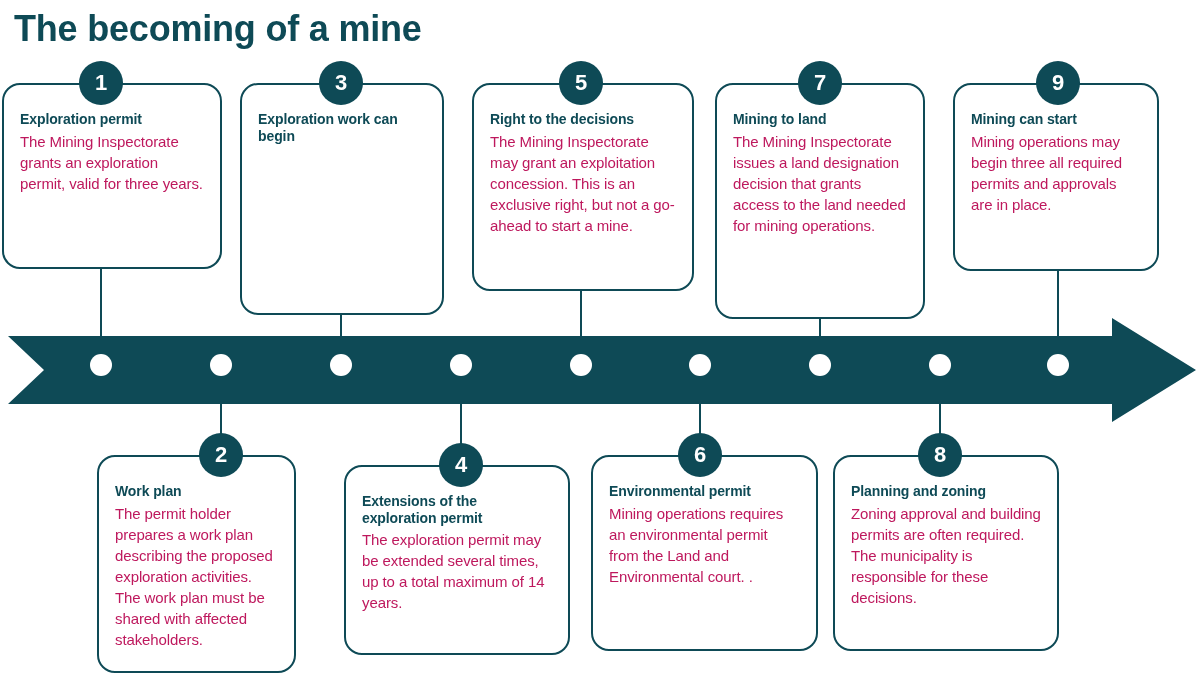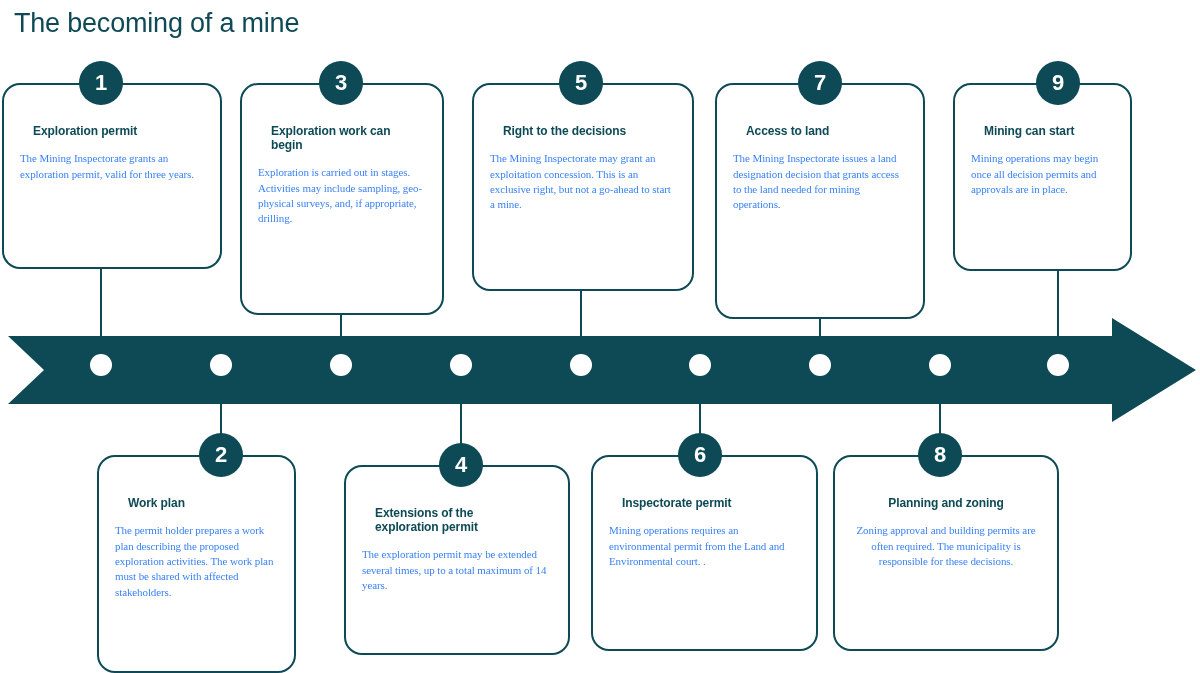--- a/index.html
+++ b/index.html
@@ -21,22 +21,22 @@
     width: 1200px;
     height: 673px;
     background: #ffffff;
   }
 
   
   #page-title {
     position: absolute;
     left: 14px;
     top: 8px;
-    font-size: 27px;
-    font-weight: normal;
+    font-size: 36px;
+    font-weight: bold;
     color: #0E4A56;
     letter-spacing: -0.2px;
     white-space: nowrap;
   }
 
   
   #timeline-arrow {
     position: absolute;
     left: 0;
     top: 318px;
@@ -70,33 +70,32 @@
     position: absolute;
     box-sizing: border-box;
     border: 2px solid #0E4A56;
     border-radius: 18px;
     background: #ffffff;
     z-index: 2;
     padding: 0 16px;
   }
   .card-title {
     color: #0E4A56;
-    font-size: 12px;
+    font-size: 14px;
     font-weight: bold;
     line-height: 1.18;
-    margin: 13px;
+    margin: 0;
     letter-spacing: -0.1px;
   }
   .card-body {
-    color: #3b82f6;
-    font-size: 11px;
+    color: #be185d;
+    font-size: 15px;
     line-height: 1.40;
     margin: 3px 0 0 0;
     letter-spacing: -0.1px;
-    font-family: Liberation Serif, serif;
   }
 
   
   .card.top  { padding-top: 26px; }
   .card.bottom { padding-top: 26px; }
 
   
   .badge {
     position: absolute;
     width: 44px;
@@ -146,54 +145,53 @@
   <div class="timeline-dot" style="left:940px;"></div>
   <div class="timeline-dot" style="left:1058px;"></div>
 
   <div class="card top" style="left:2px; top:83px; width:220px; height:186px;">
     <div class="card-title">Exploration permit</div>
     <div class="card-body">The Mining Inspectorate grants an exploration permit, valid for three years.</div>
   </div>
 
   <div class="card top" style="left:240px; top:83px; width:204px; height:232px;">
     <div class="card-title">Exploration work can begin</div>
-    <div class="card-body">Exploration is carried out in stages. Activities may include sampling, geo-physical surveys, and, if appropriate, drilling.</div>
   </div>
 
   <div class="card top" style="left:472px; top:83px; width:222px; height:208px;">
     <div class="card-title">Right to the decisions</div>
     <div class="card-body">The Mining Inspectorate may grant an exploitation concession. This is an exclusive right, but not a go-ahead to start a mine.</div>
   </div>
 
   <div class="card top" style="left:715px; top:83px; width:210px; height:236px;">
-    <div class="card-title">Access to land</div>
+    <div class="card-title">Mining to land</div>
     <div class="card-body">The Mining Inspectorate issues a land designation decision that grants access to the land needed for mining operations.</div>
   </div>
 
-  <div class="card top" style="left:953px; top:83px; width:179px; height:188px;">
+  <div class="card top" style="left:953px; top:83px; width:206px; height:188px;">
     <div class="card-title">Mining can start</div>
-    <div class="card-body">Mining operations may begin once all decision permits and approvals are in place.</div>
+    <div class="card-body">Mining operations may begin three all required permits and approvals are in place.</div>
   </div>
 
   <div class="card bottom" style="left:97px; top:455px; width:199px; height:218px;">
     <div class="card-title">Work plan</div>
     <div class="card-body">The permit holder prepares a work plan describing the proposed exploration activities. The work plan must be shared with affected stakeholders.</div>
   </div>
 
   <div class="card bottom" style="left:344px; top:465px; width:226px; height:190px;">
     <div class="card-title">Extensions of the exploration permit</div>
     <div class="card-body">The exploration permit may be extended several times, up to a total maximum of 14 years.</div>
   </div>
 
   <div class="card bottom" style="left:591px; top:455px; width:227px; height:196px;">
-    <div class="card-title">Inspectorate permit</div>
+    <div class="card-title">Environmental permit</div>
     <div class="card-body">Mining operations requires an environmental permit from the Land and Environmental court. .</div>
   </div>
 
-  <div class="card bottom" style="left:833px; top:455px; width:226px; height:196px;text-align:center;">
+  <div class="card bottom" style="left:833px; top:455px; width:226px; height:196px;">
     <div class="card-title">Planning and zoning</div>
     <div class="card-body">Zoning approval and building permits are often required. The municipality is responsible for these decisions.</div>
   </div>
 
   <div class="badge" style="left:101px; top:61px;">1</div>
   <div class="badge" style="left:341px; top:61px;">3</div>
   <div class="badge" style="left:581px; top:61px;">5</div>
   <div class="badge" style="left:820px; top:61px;">7</div>
   <div class="badge" style="left:1058px; top:61px;">9</div>
 

